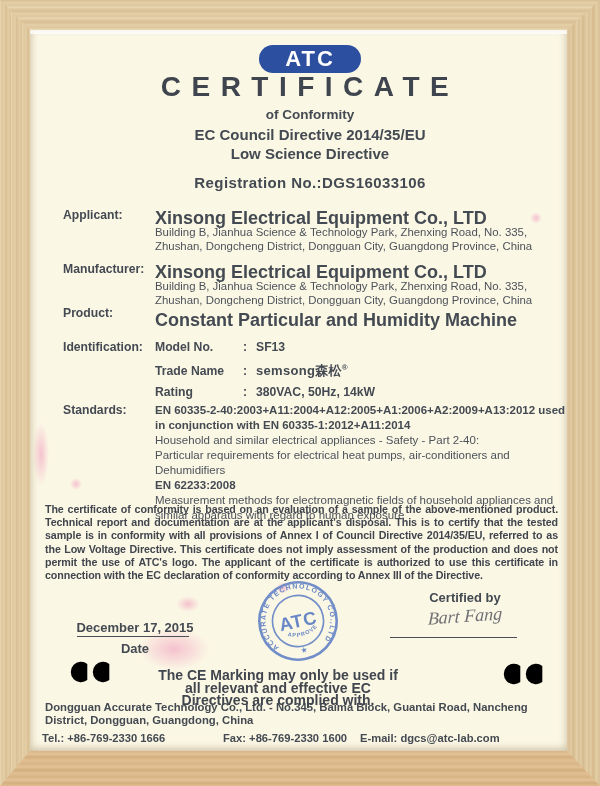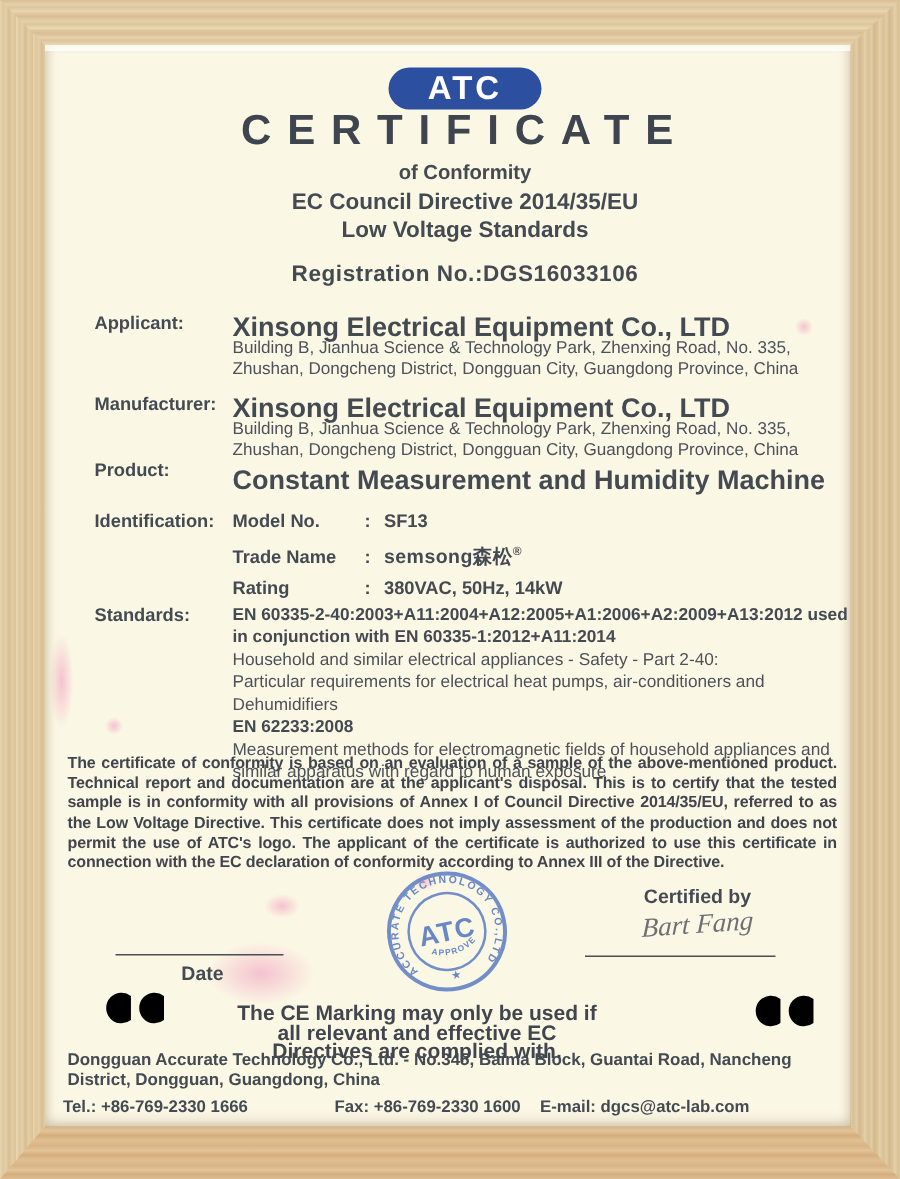--- a/index.html
+++ b/index.html
@@ -114,34 +114,34 @@
     <div class="smudge" style="left:3px;top:392px;width:16px;height:64px;"></div>
     <div class="smudge" style="left:246px;top:552px;width:14px;height:12px;"></div>
     <div class="smudge" style="left:40px;top:448px;width:12px;height:12px;"></div>
     <div class="smudge" style="left:500px;top:182px;width:12px;height:12px;"></div>
 
     <div class="head">
       <div class="cert-title">CERTIFICATE</div>
       <div class="atc-pill"><span>ATC</span></div>
       <div class="sub1">of Conformity</div>
       <div class="sub2">EC Council Directive 2014/35/EU</div>
-      <div class="sub3">Low Voltage Standards</div>
+      <div class="sub3">Low Science Directive</div>
       <div class="regno">Registration No.:DGS16033106</div>
     </div>
 
     <div class="lbl" style="top:178px;">Applicant:</div>
     <div class="val b" style="top:178px;">Xinsong Electrical Equipment Co., LTD</div>
     <div class="val addr" style="top:196px;">Building B, Jianhua Science &amp; Technology Park, Zhenxing Road, No. 335, Zhushan, Dongcheng District, Dongguan City, Guangdong Province, China</div>
 
     <div class="lbl" style="top:232px;">Manufacturer:</div>
     <div class="val b" style="top:232px;">Xinsong Electrical Equipment Co., LTD</div>
     <div class="val addr" style="top:250px;">Building B, Jianhua Science &amp; Technology Park, Zhenxing Road, No. 335, Zhushan, Dongcheng District, Dongguan City, Guangdong Province, China</div>
 
     <div class="lbl" style="top:276px;">Product:</div>
-    <div class="val b" style="top:280px;">Constant Measurement and Humidity Machine</div>
+    <div class="val b" style="top:280px;">Constant Particular and Humidity Machine</div>
 
     <div class="lbl" style="top:310px;">Identification:</div>
     <div class="id-row" style="top:310px;">
       <span class="id-lbl">Model No.</span><span class="id-sep">:</span><span class="id-val">SF13</span>
     </div>
     <div class="id-row" style="top:332px;">
       <span class="id-lbl">Trade Name</span><span class="id-sep">:</span><span class="id-val brand"><span>semsong森松</span><sup>®</sup></span>
     </div>
     <div class="id-row" style="top:355px;">
       <span class="id-lbl">Rating</span><span class="id-sep">:</span><span class="id-val">380VAC, 50Hz, 14kW</span>
@@ -154,20 +154,21 @@
       <div>Particular requirements for electrical heat pumps, air-conditioners and Dehumidifiers</div>
       <div class="b">EN 62233:2008</div>
       <div>Measurement methods for electromagnetic fields of household appliances and similar apparatus with regard to human exposure</div>
     </div>
 
     <div class="decl">The certificate of conformity is based on an evaluation of a sample of the above-mentioned product. Technical report and documentation are at the applicant's disposal. This is to certify that the tested sample is in conformity with all provisions of Annex I of Council Directive 2014/35/EU, referred to as the Low Voltage Directive. This certificate does not imply assessment of the production and does not permit the use of ATC's logo. The applicant of the certificate is authorized to use this certificate in connection with the EC declaration of conformity according to Annex III of the Directive.</div>
 
     <div class="certby">Certified by</div>
     <div class="signature">Bart Fang</div>
     <div class="rule sig-rule"></div>
+    <div class="date-val">December 17, 2015</div>
     <div class="rule date-rule"></div>
     <div class="date-lbl">Date</div>
 
     <svg class="stamp" viewBox="0 0 120 120">
       <defs>
         <path id="ringPath" d="M 27.2 92.8 A 46.4 46.4 0 1 1 92.8 92.8" fill="none"></path>
         <path id="apprPath" d="M 35 74 A 42 42 0 0 0 85 74" fill="none"></path>
       </defs>
       <circle cx="60" cy="60" r="55.2" fill="none" stroke-width="3.8"></circle>
       <circle cx="60" cy="60" r="36.5" fill="none" stroke-width="2.4"></circle>

